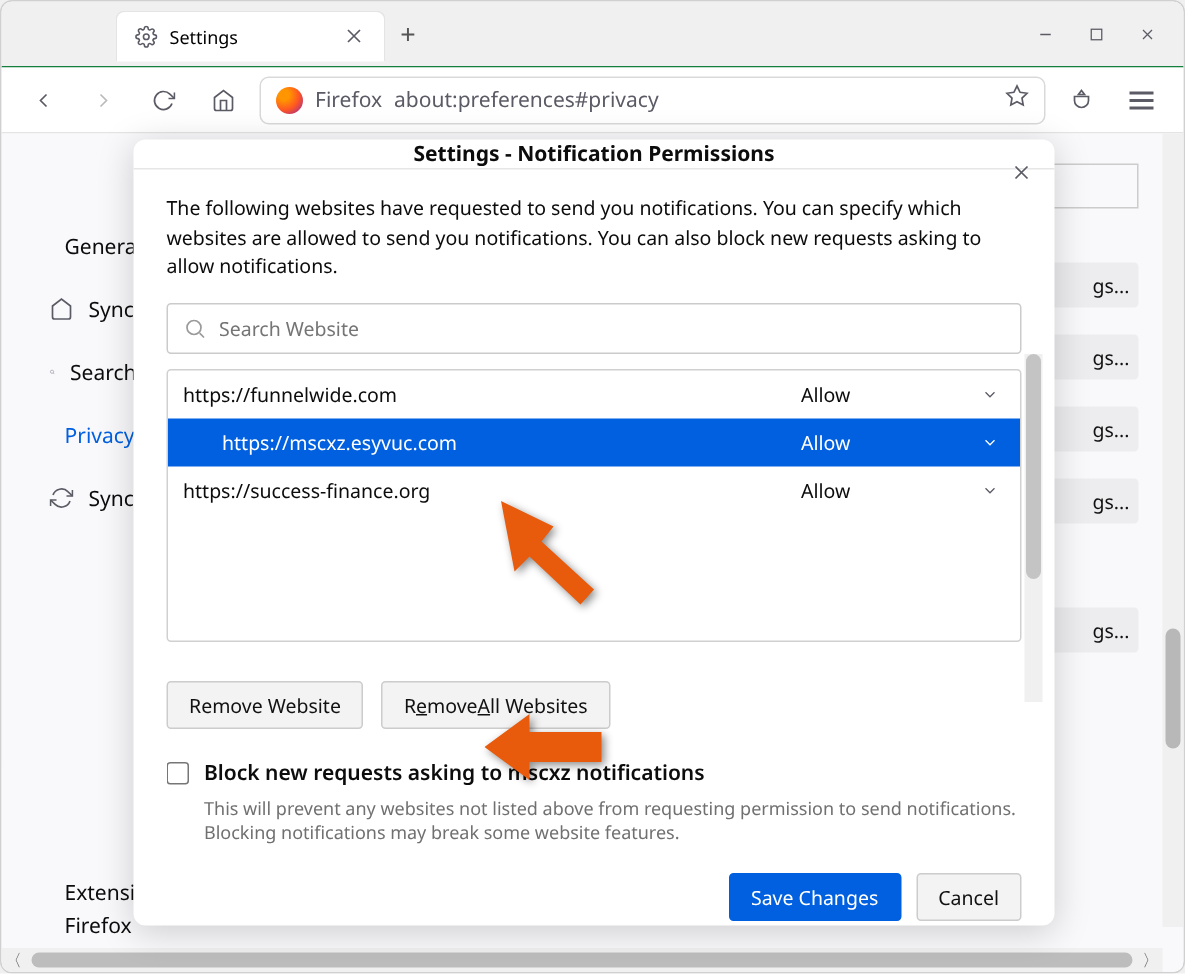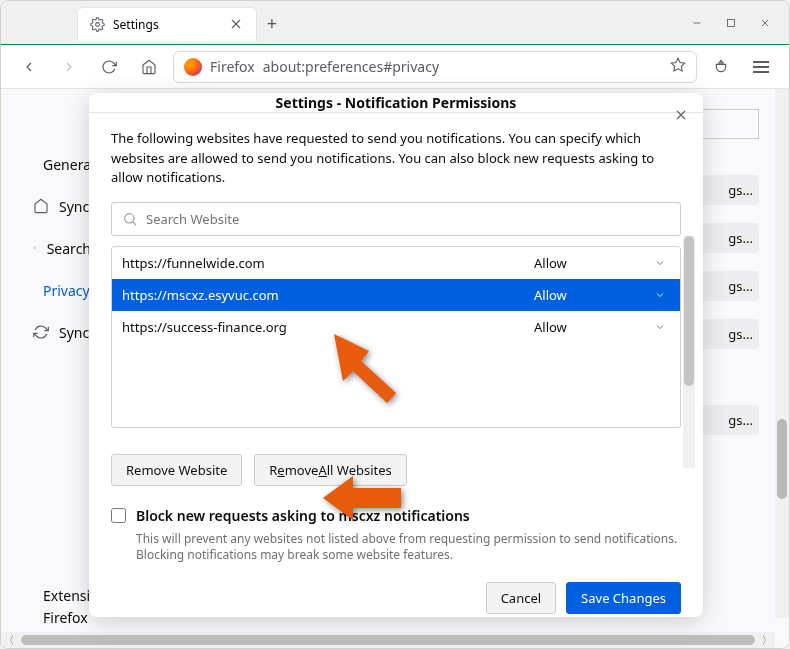--- a/index.html
+++ b/index.html
@@ -48,21 +48,21 @@
   .search-wrap { margin-top:14px; height:34px; border:1px solid #cbcbcb; border-radius:3px; display:flex; align-items:center; gap:8px; padding:0 10px; color:#888;}
   .search-wrap input { border:none; outline:none; font-size:13px; flex:1; color:#333; background:transparent;}
   .perm-table { margin-top:10px; border:1px solid #d0d0d0; border-radius:3px; overflow:hidden;}
   .perm-head { display:flex; background:#fff; font-size:13px; color:#444; height:34px;}
   .perm-head .col { padding: 0 10px; display:flex; align-items:center;}
   .col-web { flex:1; border-right:1px solid #d0d0d0;}
   .col-status { width:160px; justify-content:space-between;}
   .perm-row { display:flex; align-items:center; height:32px; font-size:13px; }
   .perm-row .rw-url { flex:1; padding-left:10px; color:#0c0c0d; overflow:hidden; }
   .perm-row .rw-status { width:160px; display:flex; align-items:center; justify-content:space-between; padding:0 14px; color:#0c0c0d;}
-  .perm-row.sel { background:#0060df; color:#fff;}
+  .perm-row.sel { background:#0060df; color:#fff;padding-left:26px;}
   .perm-row.sel .rw-url, .perm-row.sel .rw-status { color:#fff;}
   .perm-empty { height:84px; }
   .table-scroll { position:absolute; right:8px; top:18px; bottom:18px; width:12px; background:#f0f0f0;}
   .table-scroll .thumb { position:absolute; top:0; left:1px; width:10px; height:150px; background:#c4c4c4; border-radius:5px;}
   .dlg-container { position:relative; }
   .btn-row1 { display:flex; align-items:center; gap:12px; margin-top:26px;}
   .btn { font-size:13px; height:32px; padding:0 14px; border:1px solid #ccc; background:#f3f3f3; border-radius:3px; display:flex; align-items:center; color:#111;}
   .check-row { display:flex; align-items:center; gap:10px; margin-top:20px; font-size:14px; font-weight:600; color:#0c0c0d;}
   .check-row input { width:15px; height:15px; }
   .sub-note { font-size:12px; color:#707070; margin-left:25px; margin-top:6px; line-height:1.4; }
@@ -317,22 +317,22 @@
         <div class="btn">R<span style="text-decoration:underline">e</span>move <span style="text-decoration:underline">A</span>ll Websites</div>
       </div>
 
       <div class="check-row">
         <input type="checkbox" style="">
         <span>Block new requests asking to mscxz notifications</span>
       </div>
       <p class="sub-note">This will prevent any websites not listed above from requesting permission to send notifications. Blocking notifications may break some website features.</p>
     </div>
     <div class="dialog-foot">
+      <div class="btn btn-primary ul-first">Save Changes</div>
       <div class="btn">Cancel</div>
-      <div class="btn btn-primary ul-first">Save Changes</div>
     </div>
   </div>
 
   <svg class="arrow" style="left:330px; top:330px;" width="80" height="80">
     <polygon points="3,3 38,20 30,30 65,62 56,72 22,40 12,50" fill="#e85a0c"></polygon>
   </svg>
   <svg class="arrow" style="left:322px; top:469px;" width="80" height="56">
     <polygon points="0,28 30,6 30,18 78,18 78,38 30,38 30,50" fill="#e85a0c"></polygon>
   </svg>
 

